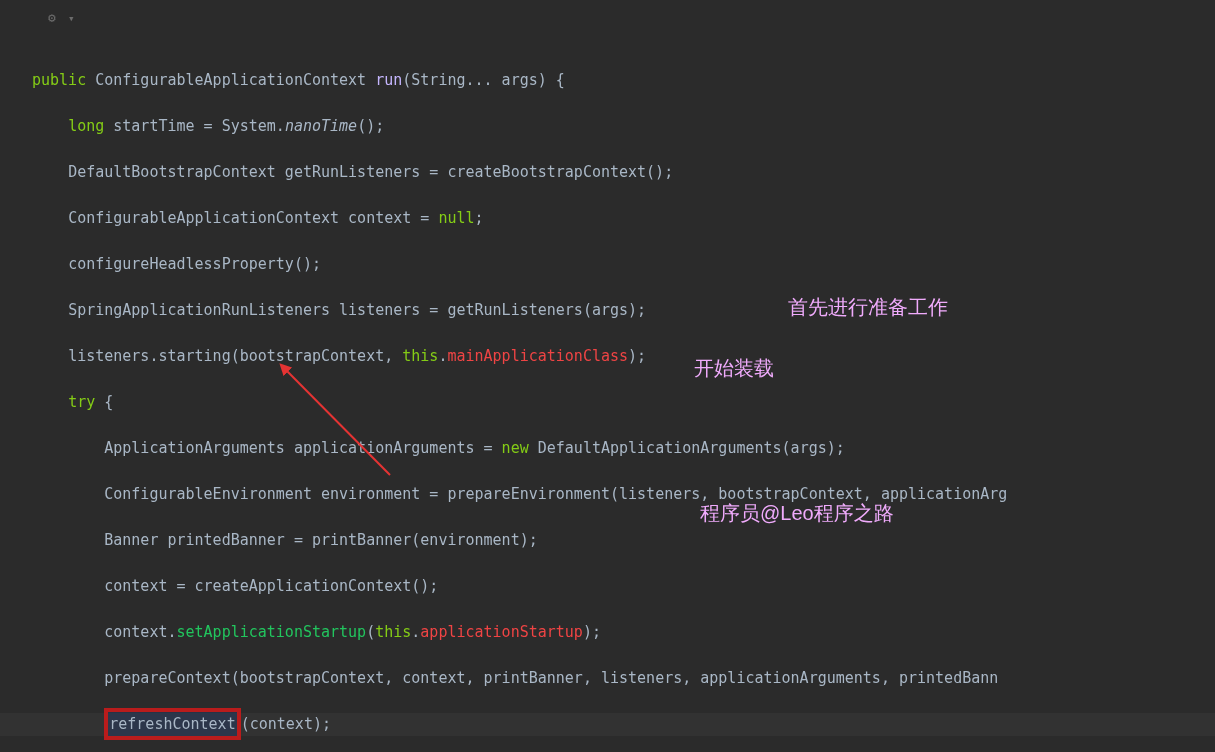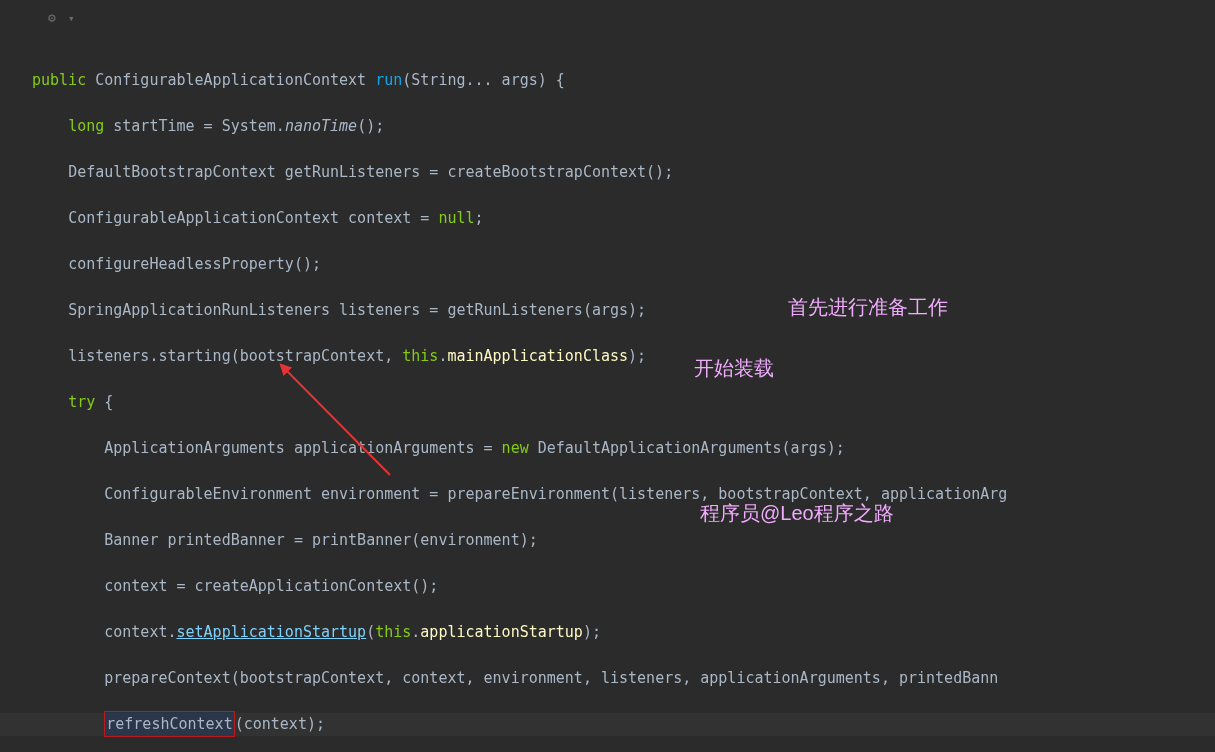--- a/index.html
+++ b/index.html
@@ -31,31 +31,31 @@
     position: absolute;
     left: 68px;
     top: 7px;
     color: #6c6c6c;
     font-size: 11px;
   }
   .code-line {
     padding-left: 32px;
   }
   .kw { color: #84cc16; }
-  .method { color: #0ea5e9; }
-  .method-call { color: #7dd3fc; text-decoration: underline; }
-  .field { color: #fef9c3; }
+  .method { color: #c4b5fd; }
+  .method-call { color: #22c55e; }
+  .field { color: #ef4444; }
   .italic { font-style: italic; }
   .highlight-line {
     background: #323232;
     display: block;
     width: 100%;
   }
   .boxed {
-    border: 1px solid #b91c1c;
+    border: 4px solid #b91c1c;
     background: rgba(33, 66, 131, 0.3);
     padding: 3px 1px;
   }
   .annotation {
     position: absolute;
     color: #f0abfc;
     font-family: 'Microsoft YaHei', 'SimSun', sans-serif;
     font-size: 20px;
     white-space: nowrap;
   }
@@ -76,21 +76,21 @@
 <div class="code-line">    <span>ConfigurableApplicationContext context = </span><span class="kw">null</span><span>;</span></div>
 <div class="code-line">    <span>configureHeadlessProperty();</span></div>
 <div class="code-line">    <span>SpringApplicationRunListeners listeners = getRunListeners(args);</span></div>
 <div class="code-line">    <span>listeners.starting(bootstrapContext, </span><span class="kw">this</span><span>.</span><span class="field">mainApplicationClass</span><span>);</span></div>
 <div class="code-line">    <span class="kw">try</span><span> {</span></div>
 <div class="code-line">        <span>ApplicationArguments applicationArguments = </span><span class="kw">new</span><span> DefaultApplicationArguments(args);</span></div>
 <div class="code-line">        <span>ConfigurableEnvironment environment = prepareEnvironment(listeners, bootstrapContext, applicationArg</span></div>
 <div class="code-line">        <span>Banner printedBanner = printBanner(environment);</span></div>
 <div class="code-line">        <span>context = createApplicationContext();</span></div>
 <div class="code-line">        <span>context.</span><span class="method-call">setApplicationStartup</span><span>(</span><span class="kw">this</span><span>.</span><span class="field">applicationStartup</span><span>);</span></div>
-<div class="code-line">        <span>prepareContext(bootstrapContext, context, environment, listeners, applicationArguments, printedBann</span></div>
+<div class="code-line">        <span>prepareContext(bootstrapContext, context, printBanner, listeners, applicationArguments, printedBann</span></div>
 <div class="code-line highlight-line">        <span class="boxed">refreshContext</span><span>(context);</span></div>
 
 
 
 
 
 
 
 
 

